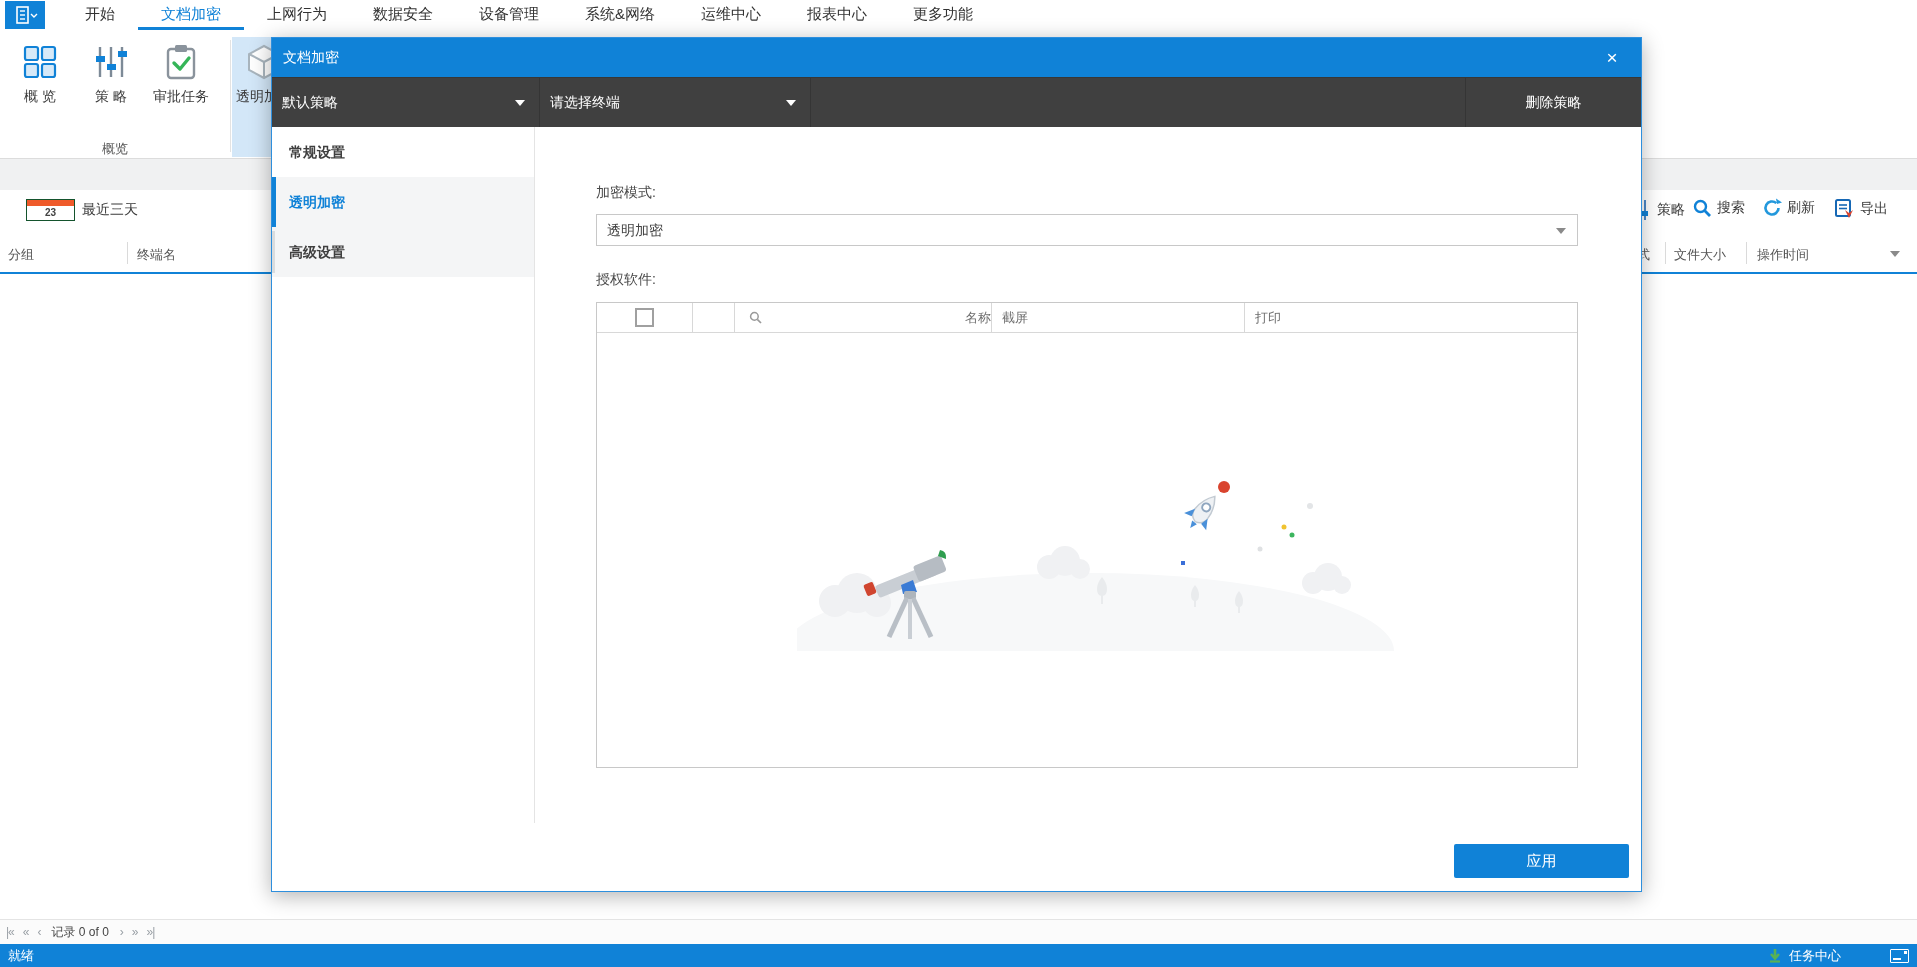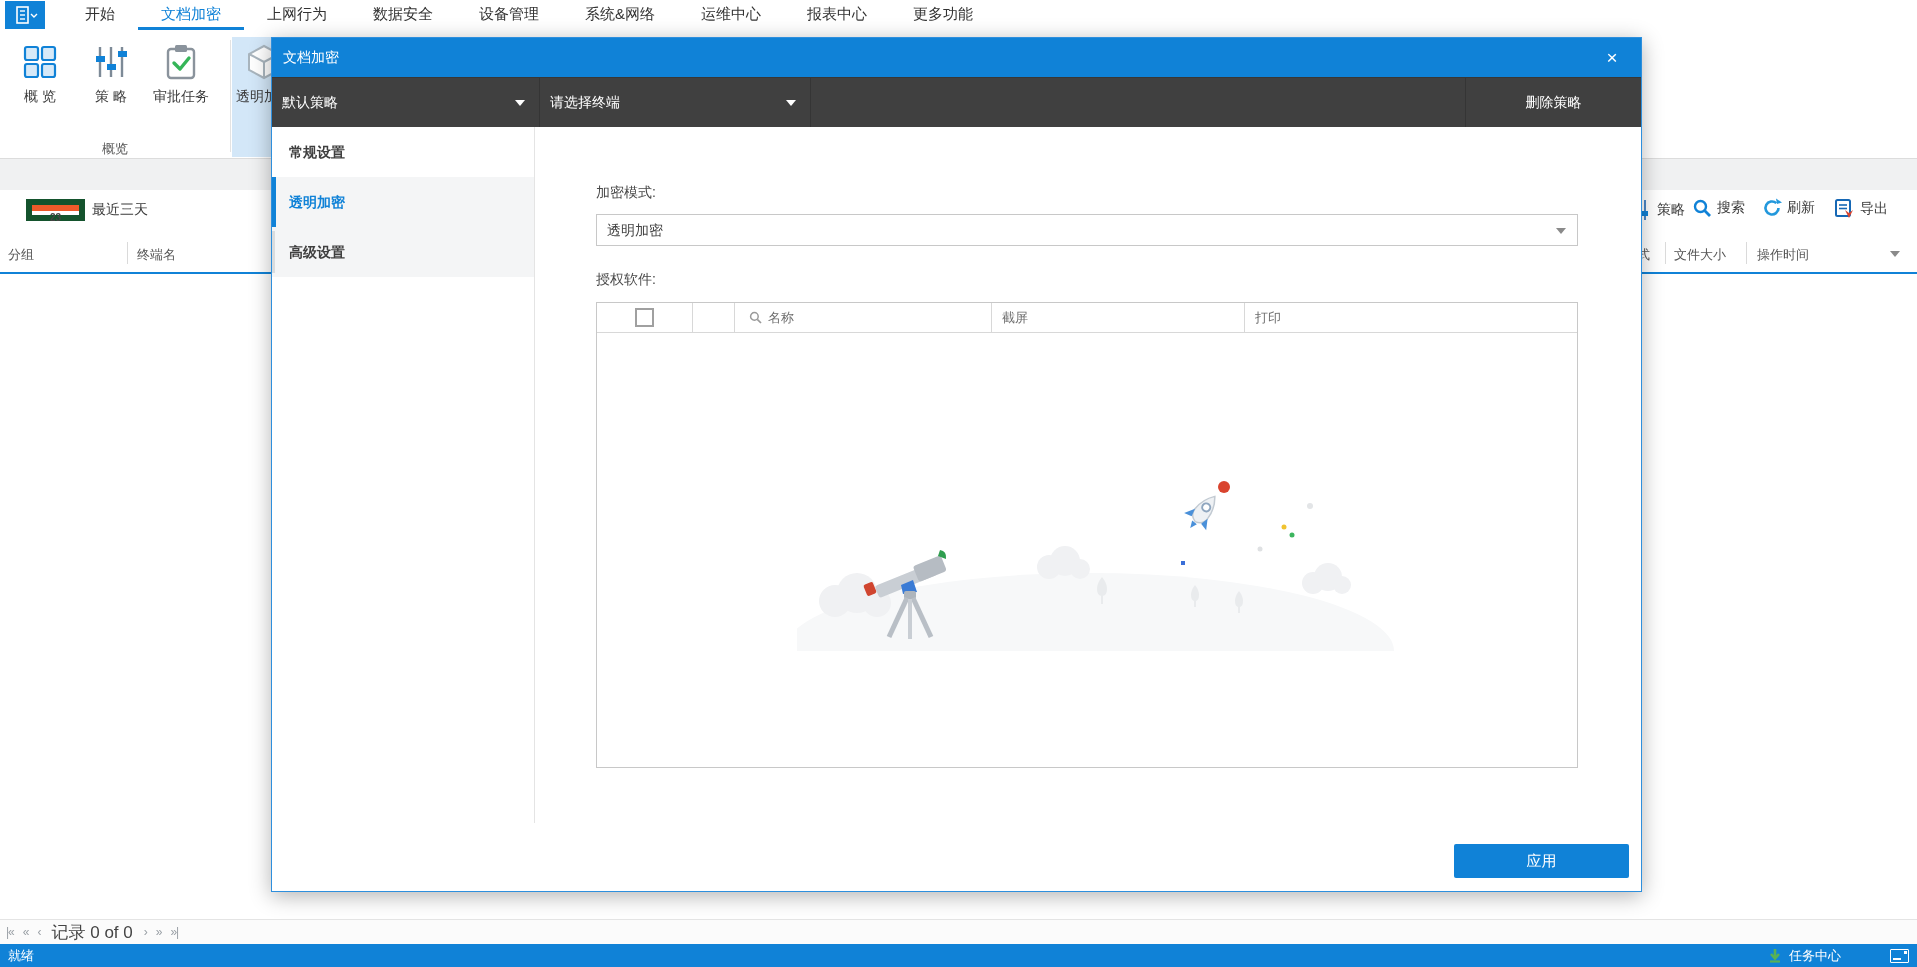--- a/index.html
+++ b/index.html
@@ -22,36 +22,36 @@
   .ritem .rlabel{margin-top:6px;font-size:14px;color:#3c3c3c;white-space:nowrap;}
   .ribbon-divider{position:absolute;left:230px;top:10px;height:112px;border-left:1px solid #e3e3e3;}
   .ribbon-group{position:absolute;left:0;top:110px;width:230px;text-align:center;
                 font-size:13px;color:#555;}
   
   .graystrip{position:absolute;left:0;top:159px;width:1917px;height:31px;background:#f0f1f2;}
   .filterbar{position:absolute;left:0;top:190px;width:1917px;height:46px;background:#fff;
              border-bottom:1px solid #ececec;}
   .recent{position:absolute;left:26px;top:9px;display:flex;align-items:center;gap:7px;
           font-size:14px;color:#3a3a3a;cursor:pointer;}
-  .cal{width:21px;height:22px;border:6px solid #14532d;background:#fff;position:relative;box-sizing:border-box;padding-left:47px;}
+  .cal{width:21px;height:22px;border:1px solid #14532d;background:#fff;position:relative;box-sizing:border-box;padding-left:47px;}
   .cal .caltop{position:absolute;left:0;top:0;width:100%;height:6px;background:#ef5a2a;}
   .cal .calnum{position:absolute;left:0;top:7px;width:100%;text-align:center;
                font-size:10px;font-weight:bold;color:#444;}
   .tool{position:absolute;top:8px;display:flex;align-items:center;gap:5px;font-size:14px;
         color:#3d3d3d;cursor:pointer;white-space:nowrap;}
   .bgheaders{position:absolute;left:0;top:236px;width:1917px;height:36px;background:#fff;
              border-bottom:2px solid #1082d7;font-size:13px;color:#555;}
   .bgh{position:absolute;top:10px;white-space:nowrap;cursor:pointer;}
   .vline{position:absolute;top:6px;height:22px;border-left:1px solid #dadada;}
   
   .pagination{position:absolute;left:0;top:919px;width:1917px;height:25px;background:#fbfbfb;
               border-top:1px solid #e4e4e4;display:flex;align-items:center;padding-left:6px;
               box-sizing:border-box;gap:9px;color:#9aa0a6;font-size:12px;}
   .pagination .pgbtn{cursor:pointer;letter-spacing:-1px;}
-  .pagination .rec{color:#444;font-size:17px;margin:4px 2px;}
+  .pagination .rec{color:#444;font-size:12px;margin:4px 2px;}
   .statusbar{position:absolute;left:0;top:944px;width:1917px;height:23px;background:#1082d7;
              color:#fff;font-size:13px;display:flex;align-items:center;}
   .statusbar .ready{margin-left:8px;}
   .statusbar .right{position:absolute;right:8px;display:flex;align-items:center;gap:7px;}
   
   .dialog{position:absolute;left:271px;top:37px;width:1371px;height:855px;background:#fff;
           border:1px solid #2e8fdd;box-sizing:border-box;z-index:10;
           box-shadow:0 4px 20px rgba(0,0,0,0.30);}
   .dlg-title{height:39px;background:#1082d7;color:#fff;font-size:14px;line-height:39px;
              padding-left:11px;position:relative;}
@@ -77,21 +77,21 @@
   .nav-item.shaded::before{content:"";position:absolute;left:0;top:4px;width:3px;height:42px;background:#d9dcde;}
   .dlg-main{position:absolute;left:324px;top:0;width:982px;}
   .fld-label{position:absolute;left:0;font-size:14px;color:#4a4a4a;}
   .mode-select{position:absolute;left:0;top:87px;width:982px;height:32px;border:1px solid #c8c8c8;
                box-sizing:border-box;line-height:30px;padding:0 10px;font-size:14px;color:#444;
                cursor:pointer;}
   .mode-select .caret{position:absolute;right:11px;top:13px;}
   .sw-table{position:absolute;left:0;top:175px;width:982px;height:466px;border:1px solid #c8c8c8;
             box-sizing:border-box;}
   .thead{height:29px;border-bottom:1px solid #d8d8d8;display:flex;font-size:13px;color:#6e6e6e;}
-  .th{border-right:1px solid #d8d8d8;display:flex;align-items:center;box-sizing:border-box;cursor:pointer;}
+  .th{border-right:1px solid #d8d8d8;display:flex;align-items:center;box-sizing:border-box;cursor:pointer;justify-content:space-between;}
   .th.c0{width:96px;}
   .th.c1{width:42px;}
   .th.c2{width:257px;padding-left:14px;gap:6px;}
   .th.c3{width:253px;padding-left:10px;}
   .th.c4{flex:1;border-right:none;padding-left:10px;}
   .cbx{width:15px;height:15px;border:2px solid #a0a0a0;background:#fff;margin-left:38px;cursor:pointer;}
   .tbody{position:relative;height:435px;overflow:hidden;}
   .illus{position:absolute;left:200px;top:118px;}
   .apply-btn{position:absolute;right:12px;bottom:13px;width:175px;height:34px;background:#1082d7;
              color:#fff;font-size:15px;display:flex;align-items:center;justify-content:center;

